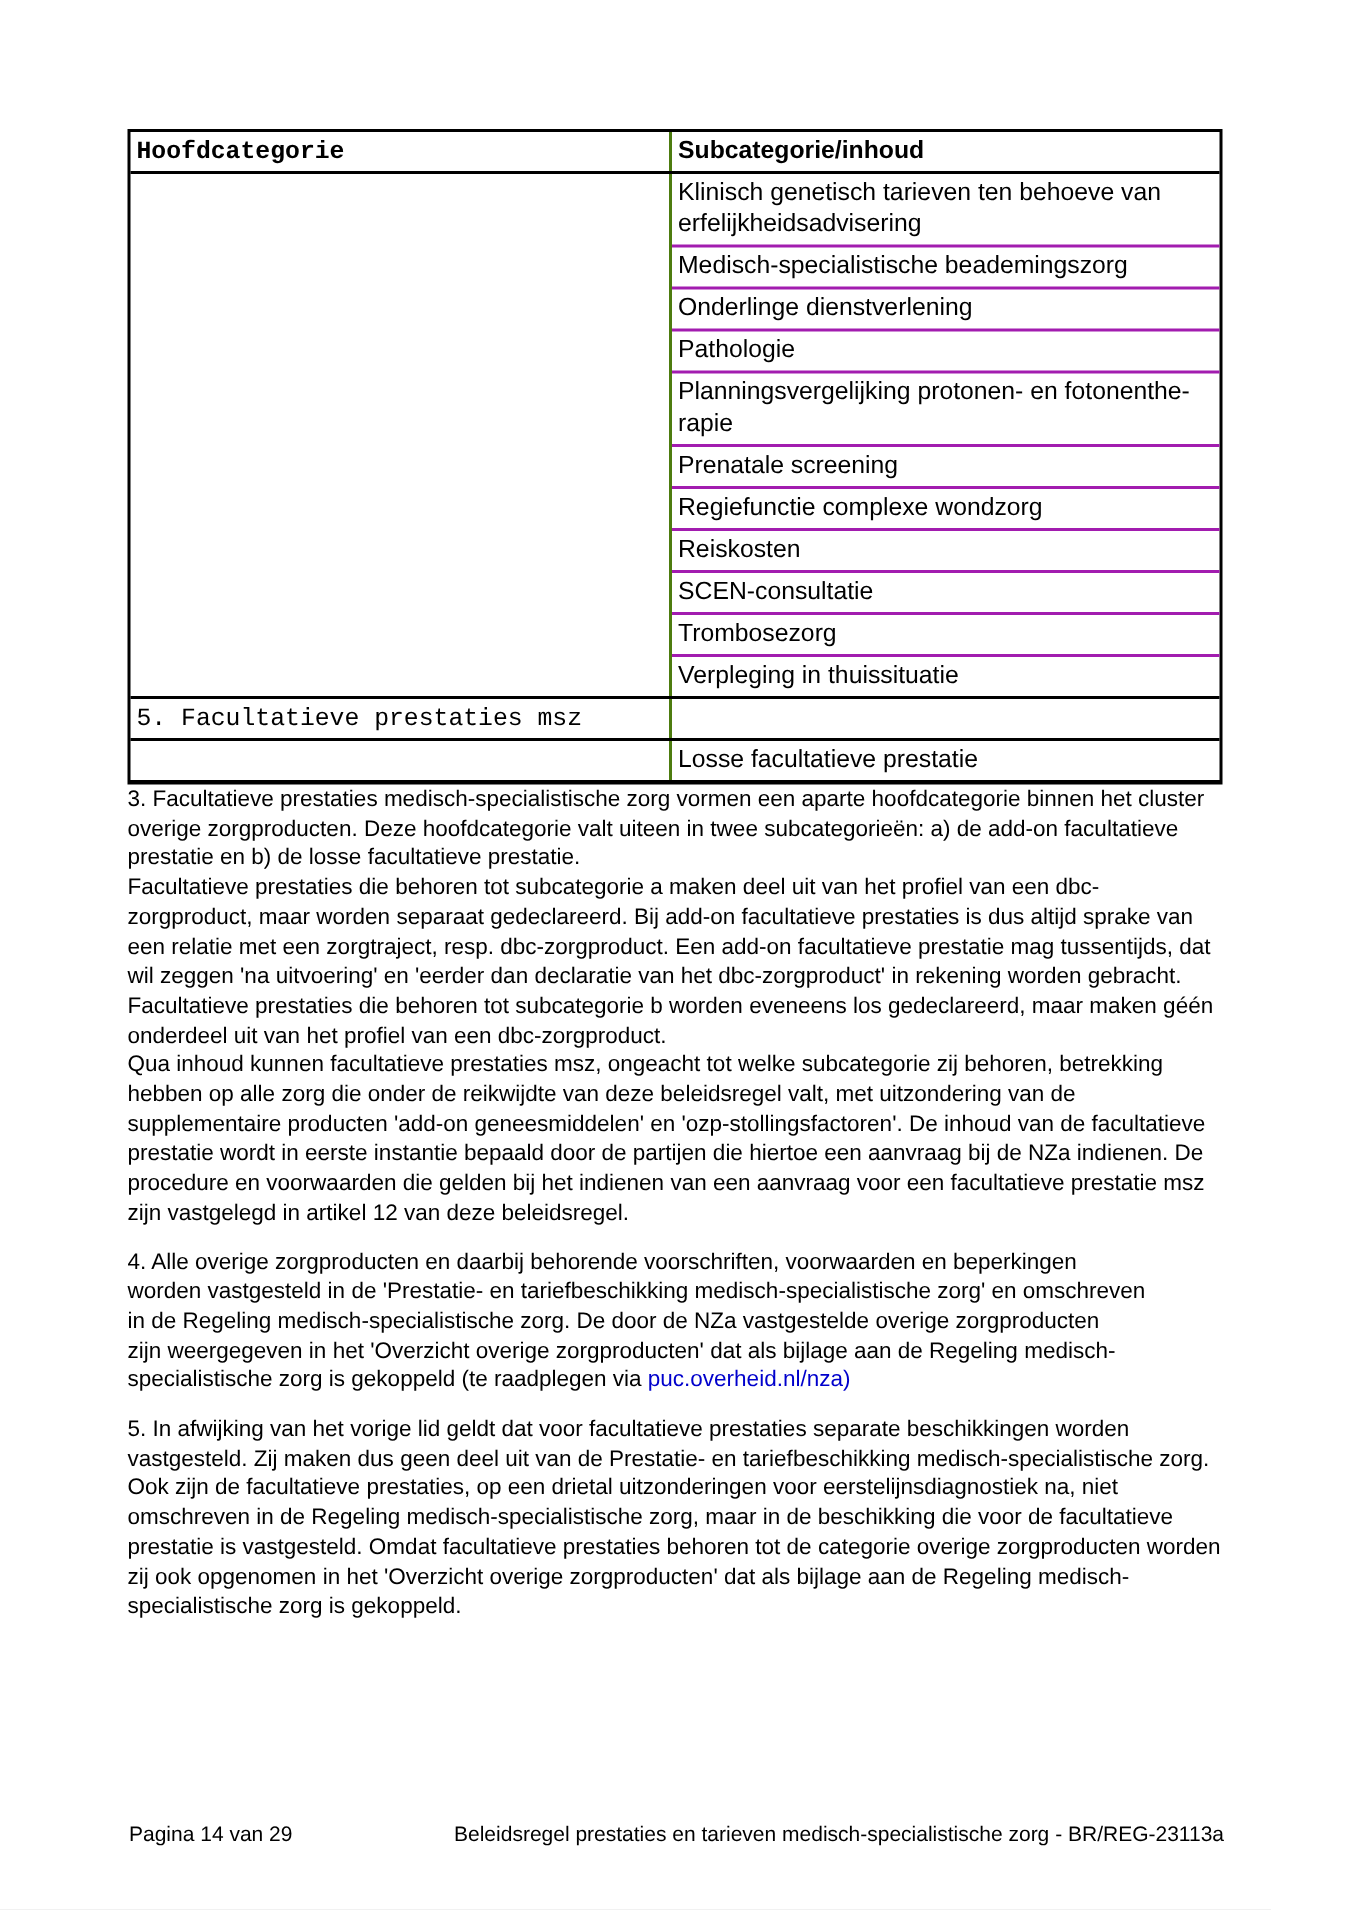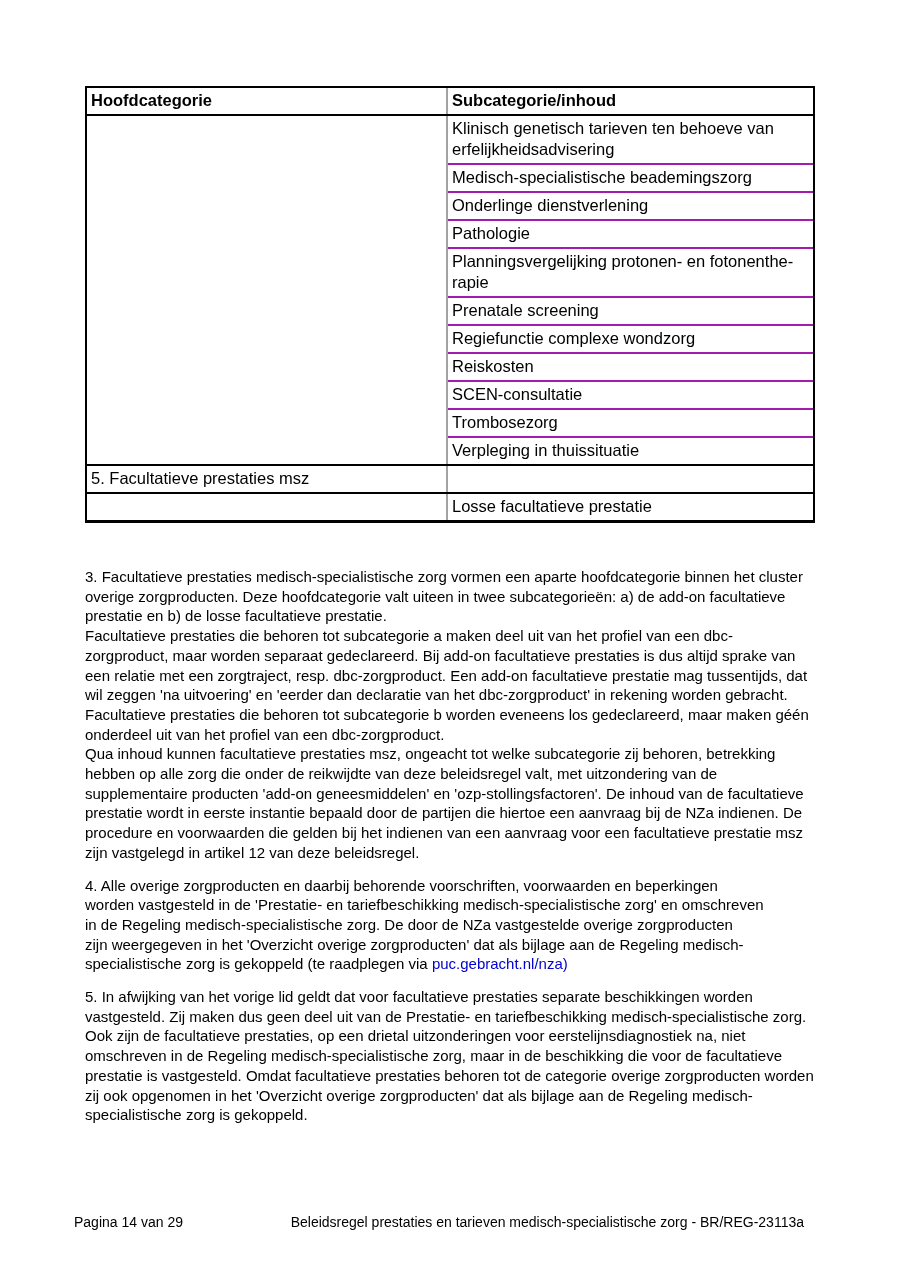--- a/index.html
+++ b/index.html
@@ -23,38 +23,38 @@
   
   .tbl {
     width: 730px;
     border: 2px solid #000;
     border-bottom-width: 3px;
     font-size: 16.5px;
     line-height: 21px;
   }
   .tr { display: grid; grid-template-columns: 361px 1fr; }
   .cell { padding: 2px 4px 3px 4px; white-space: pre-line; }
-  .left-cell { border-right: 2px solid #a3a3a3; }
+  .left-cell { border-right: 2px solid #4d7c0f; font-family: Liberation Mono, monospace; }
   .thead { border-bottom: 2px solid #000; font-weight: bold; }
   .subcol .subrow { border-top: 2px solid #a21caf; padding: 2px 4px 3px 4px; white-space: pre-line; }
   .subcol .subrow:first-child { border-top: none; }
   .row-full { border-top: 2px solid #000; }
   
   .para {
     white-space: pre-line;
     font-size: 15px;
     line-height: 19.7px;
     margin: 0 0 13px 0;
   }
-  .para.first { margin-top: 44px; }
+  .para.first { }
   a.link { color: #0000cc; text-decoration: none; cursor: pointer; }
   
   .footer {
     position: absolute;
-    left: 74px;
+    left: 86px;
     top: 1213px;
     width: 730px;
     display: flex;
     justify-content: space-between;
     font-size: 14px;
     line-height: 18px;
   }
 </style>
 </head>
 <body>
@@ -98,21 +98,21 @@
 
     <p class="para first">3. Facultatieve prestaties medisch-specialistische zorg vormen een aparte hoofdcategorie binnen het cluster overige zorgproducten. Deze hoofdcategorie valt uiteen in twee subcategorieën: a) de add-on facultatieve prestatie en b) de losse facultatieve prestatie.
 Facultatieve prestaties die behoren tot subcategorie a maken deel uit van het profiel van een dbc-zorgproduct, maar worden separaat gedeclareerd. Bij add-on facultatieve prestaties is dus altijd sprake van een relatie met een zorgtraject, resp. dbc-zorgproduct. Een add-on facultatieve prestatie mag tussentijds, dat wil zeggen 'na uitvoering' en 'eerder dan declaratie van het dbc-zorgproduct' in rekening worden gebracht.
 Facultatieve prestaties die behoren tot subcategorie b worden eveneens los gedeclareerd, maar maken géén onderdeel uit van het profiel van een dbc-zorgproduct.
 Qua inhoud kunnen facultatieve prestaties msz, ongeacht tot welke subcategorie zij behoren, betrekking hebben op alle zorg die onder de reikwijdte van deze beleidsregel valt, met uitzondering van de supplementaire producten 'add-on geneesmiddelen' en 'ozp-stollingsfactoren'. De inhoud van de facultatieve prestatie wordt in eerste instantie bepaald door de partijen die hiertoe een aanvraag bij de NZa indienen. De procedure en voorwaarden die gelden bij het indienen van een aanvraag voor een facultatieve prestatie msz zijn vastgelegd in artikel 12 van deze beleidsregel.</p>
 
     <p class="para"><span>4. Alle overige zorgproducten en daarbij behorende voorschriften, voorwaarden en beperkingen
 worden vastgesteld in de 'Prestatie- en tariefbeschikking medisch-specialistische zorg' en omschreven
 in de Regeling medisch-specialistische zorg. De door de NZa vastgestelde overige zorgproducten
 zijn weergegeven in het 'Overzicht overige zorgproducten' dat als bijlage aan de Regeling medisch-
-specialistische zorg is gekoppeld (te raadplegen via </span><a class="link" href="#">puc.gebracht.nl/nza)</a></p>
+specialistische zorg is gekoppeld (te raadplegen via </span><a class="link" href="#">puc.overheid.nl/nza)</a></p>
 
     <p class="para">5. In afwijking van het vorige lid geldt dat voor facultatieve prestaties separate beschikkingen worden vastgesteld. Zij maken dus geen deel uit van de Prestatie- en tariefbeschikking medisch-specialistische zorg. Ook zijn de facultatieve prestaties, op een drietal uitzonderingen voor eerstelijnsdiagnostiek na, niet omschreven in de Regeling medisch-specialistische zorg, maar in de beschikking die voor de facultatieve prestatie is vastgesteld. Omdat facultatieve prestaties behoren tot de categorie overige zorgproducten worden zij ook opgenomen in het 'Overzicht overige zorgproducten' dat als bijlage aan de Regeling medisch-specialistische zorg is gekoppeld.</p>
   </div>
 
   <div class="footer">
     <span>Pagina 14 van 29</span>
     <span>Beleidsregel prestaties en tarieven medisch-specialistische zorg - BR/REG-23113a</span>
   </div>
 </div>
 

